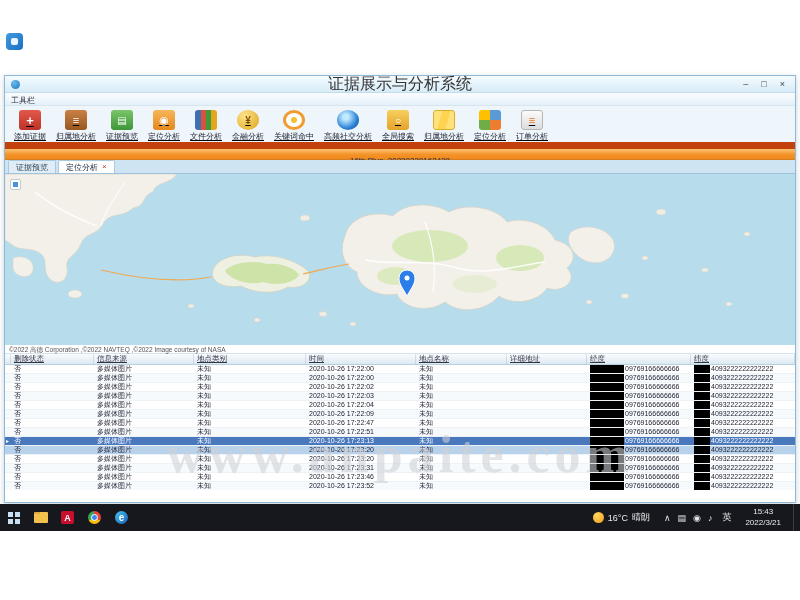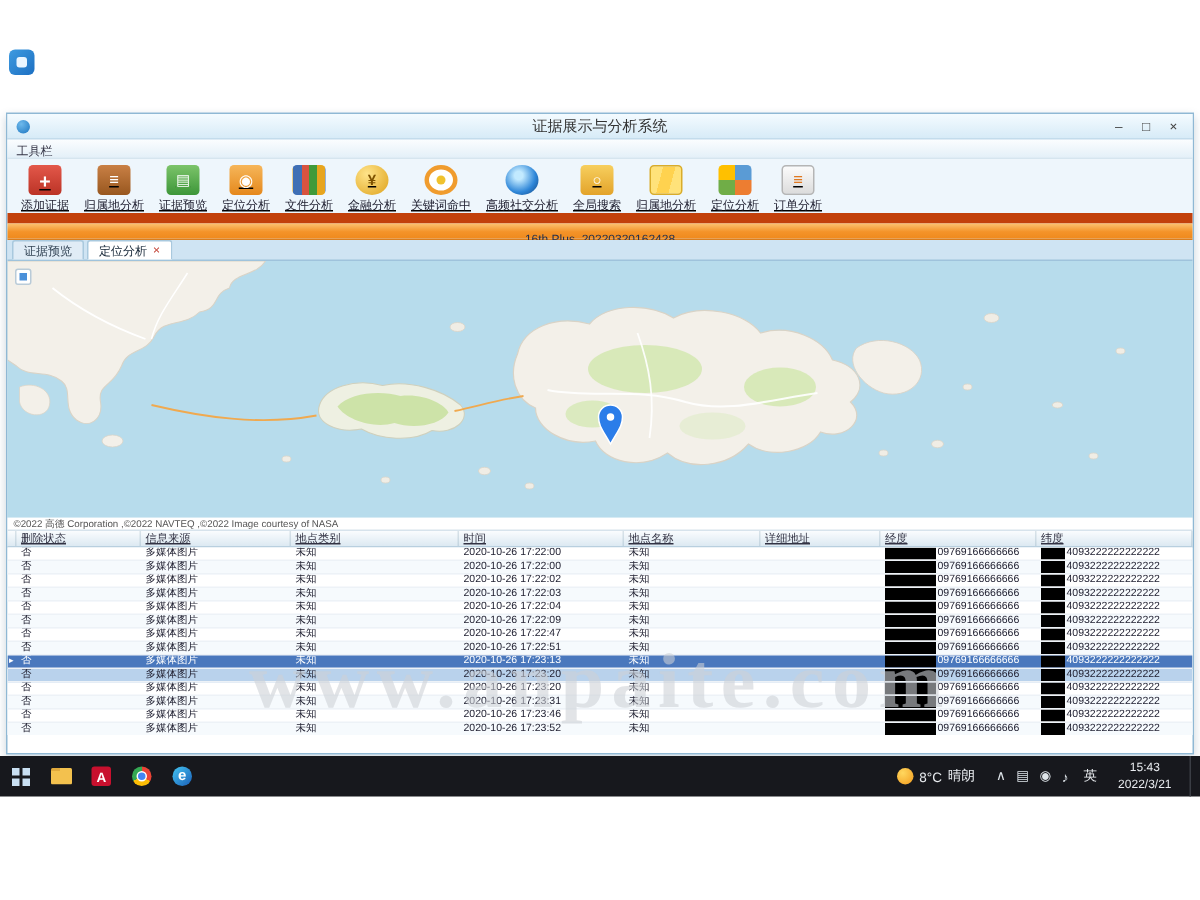--- a/index.html
+++ b/index.html
@@ -11,21 +11,21 @@
     background:linear-gradient(135deg,#3f9be0,#1c6fc2); }
   .desktop-icon::after { content:""; position:absolute; left:5px; top:5px; width:7px; height:7px; background:#eaf5ff; border-radius:2px; }
 
   
   .app-window { position:absolute; left:4px; top:75px; width:792px; height:428px; background:#fff;
     border:1px solid #8fb8d4; box-shadow:0 2px 6px rgba(40,80,110,.25); display:flex; flex-direction:column; }
 
   .titlebar { height:17px; background:linear-gradient(#f4fbff,#d7ebf7); border-bottom:1px solid #c3dcec;
     display:flex; align-items:center; position:relative; flex:none; }
   .app-icon { width:9px; height:9px; margin-left:6px; border-radius:50%; background:radial-gradient(circle at 35% 30%,#6db9ec,#1d76c0); }
-  .titlebar .title { position:absolute; left:0; right:0; text-align:center; font-size:10px; color:#333; }
+  .titlebar .title { position:absolute; left:0; right:0; text-align:center; font-size:16px; color:#333; }
   .win-controls { margin-left:auto; display:flex; gap:13px; padding-right:10px; z-index:2; }
   .wc { font-size:9px; color:#444; line-height:15px; cursor:default; }
 
   .toolbar-panel { height:56px; background:#eef6fc; border-bottom:7px solid #c2410c; flex:none; }
   .toolbar-caption { height:13px; font-size:8px; color:#334; padding:2px 0 0 6px;
     background:linear-gradient(#fbfdff,#e4f0f8); border-bottom:1px solid #d6e5ef; }
   .toolbar-buttons { display:flex; align-items:flex-start; padding:3px 2px 0 4px; }
   .tb-btn { display:flex; flex-direction:column; align-items:center; padding:1px 5px 0; cursor:default;text-decoration:underline; }
   .tb-icon { width:22px; height:20px; margin-bottom:1px; border-radius:3px; position:relative;
     display:flex; align-items:center; justify-content:center; color:#fff; font-weight:bold; }
@@ -422,21 +422,21 @@
     <div id="taskbar-apps" style="display:flex;">
         <div class="tb-ico ic-start-button"></div>
         <div class="tb-ico ic-file-explorer-icon"></div>
         <div class="tb-ico ic-acrobat-icon"></div>
         <div class="tb-ico ic-chrome-icon"></div>
         <div class="tb-ico ic-edge-icon"></div>
       </div>
     <div class="tb-right">
       <div class="weather">
         <span class="sun-icon"></span>
-        <span>8°C</span>
+        <span>16°C</span>
         <span>晴朗</span>
       </div>
       <div class="tray" id="tray-icons">
           <span class="tray-ico">∧</span>
           <span class="tray-ico">▤</span>
           <span class="tray-ico">◉</span>
           <span class="tray-ico">♪</span>
         </div>
       <span class="lang">英</span>
       <div class="clock">

